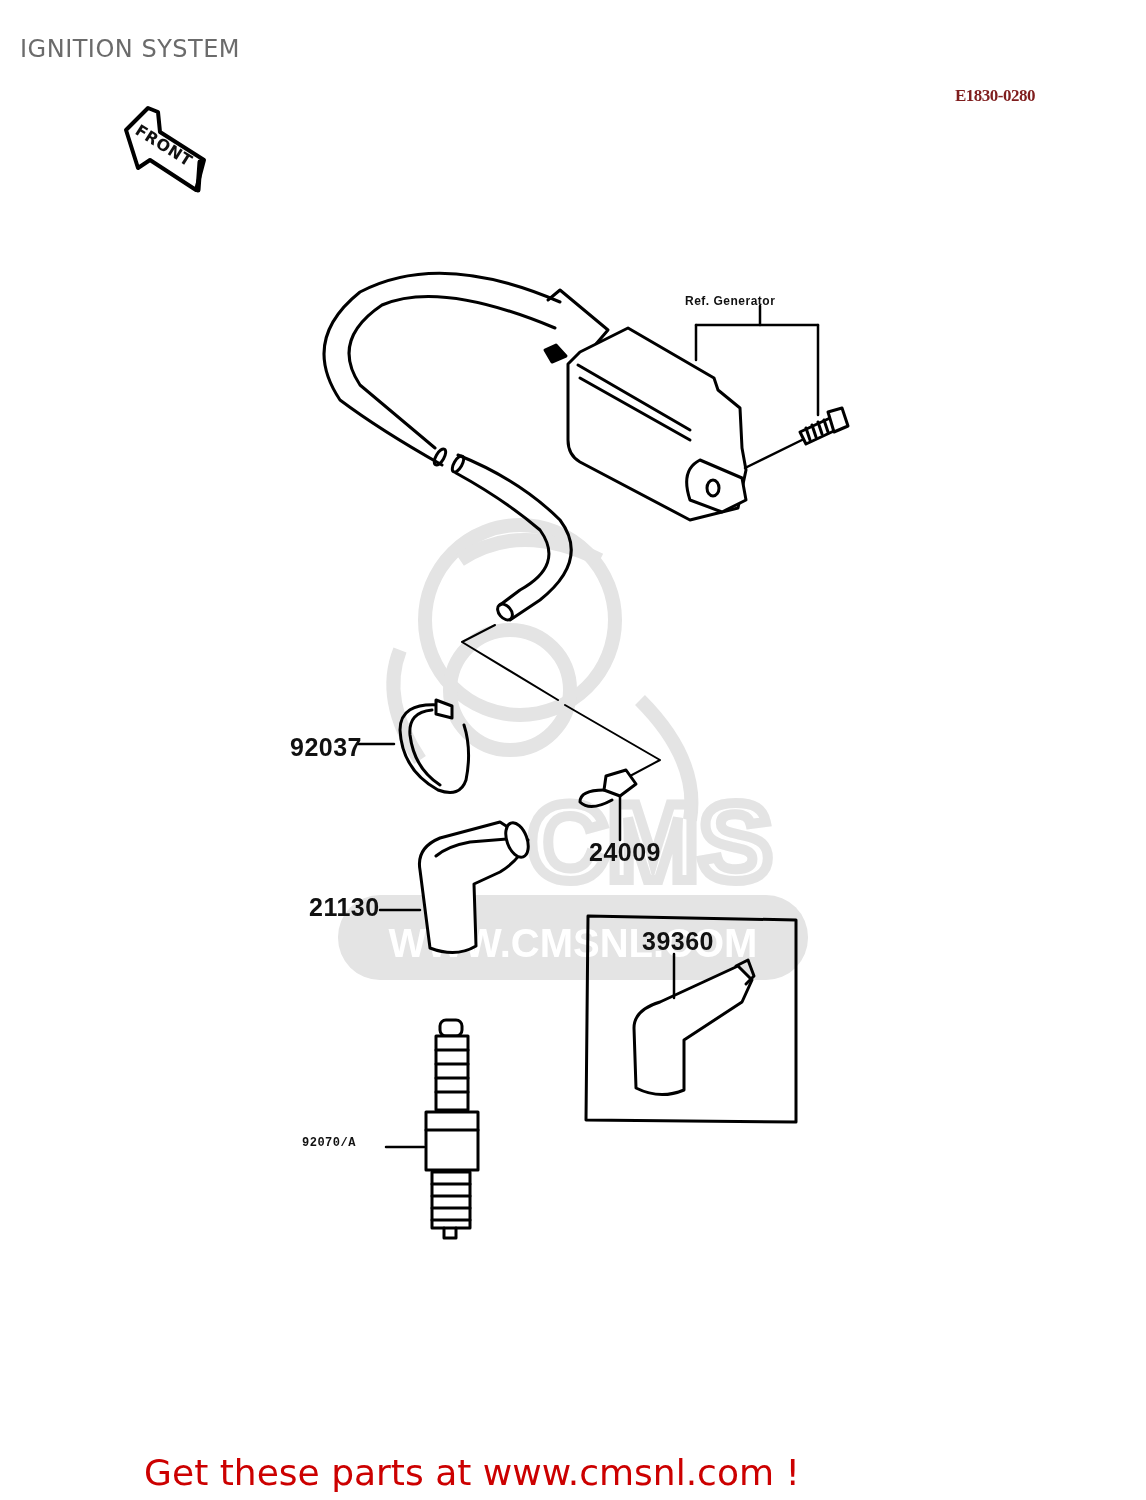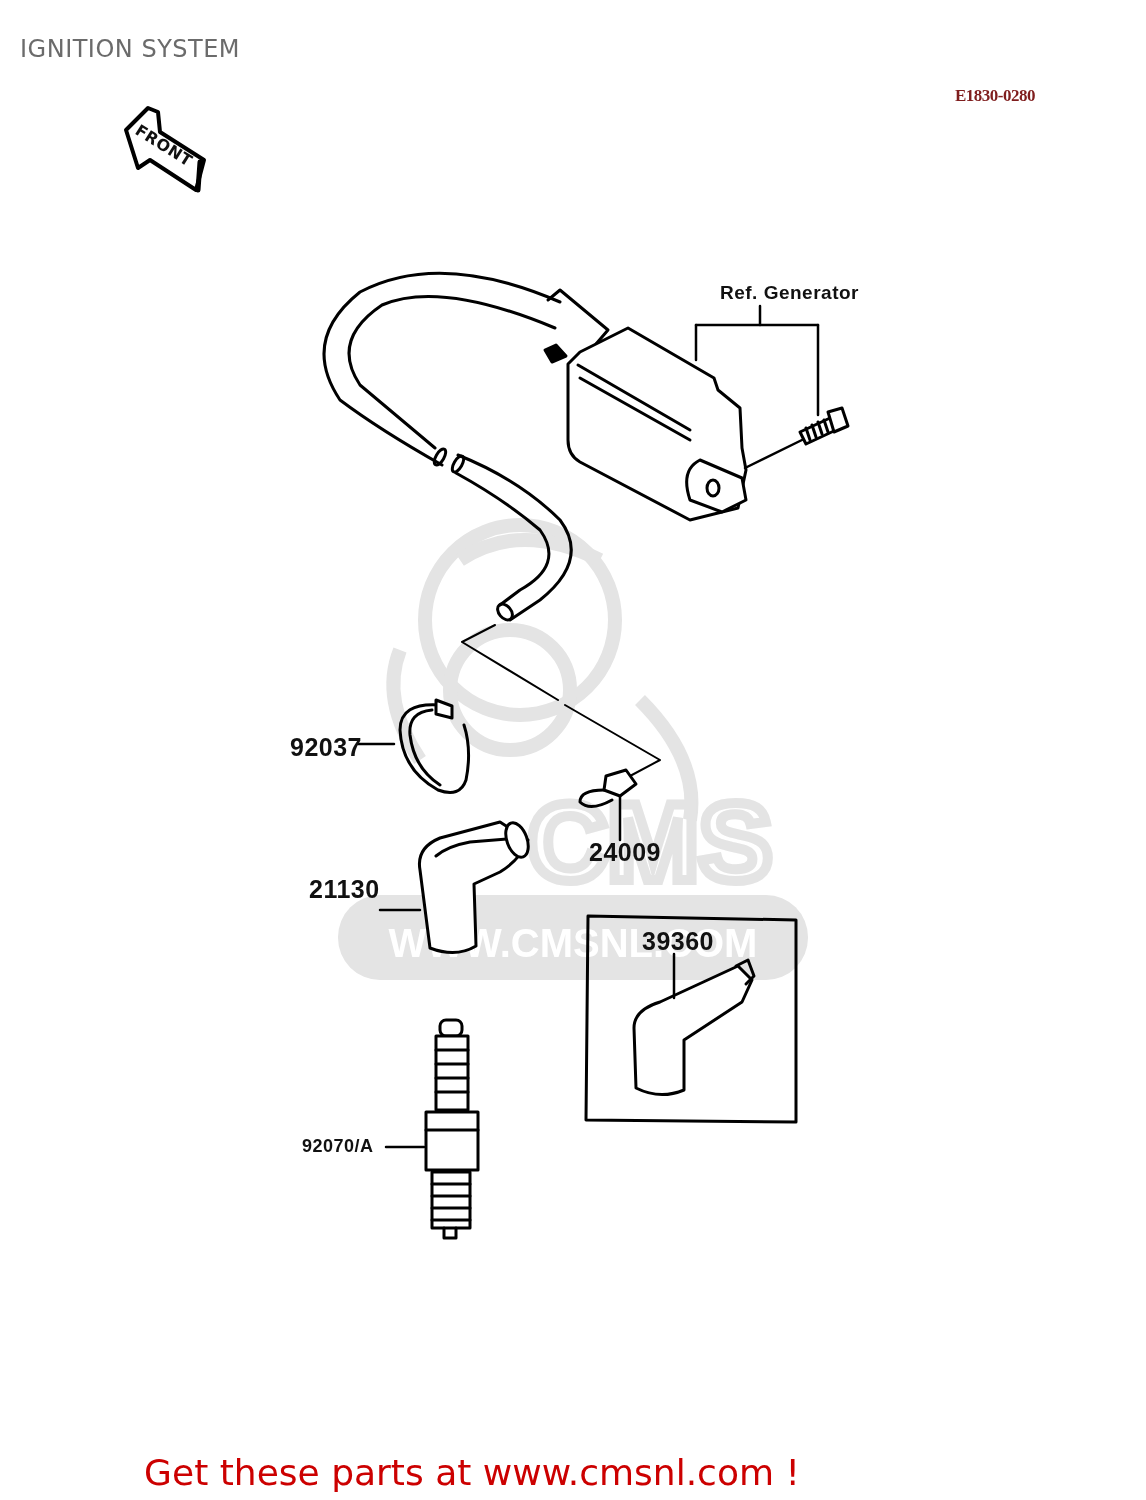--- a/index.html
+++ b/index.html
@@ -113,20 +113,20 @@
       <path d="M432 1172 L470 1172 L470 1228 L432 1228 Z" fill="#fff"></path>
       <path d="M432 1184 L470 1184 M432 1196 L470 1196 M432 1208 L470 1208 M432 1220 L470 1220"></path>
       <path d="M444 1228 L444 1238 L456 1238 L456 1228"></path>
       <path d="M386 1147 L424 1147" stroke-width="2.5"></path>
     </g>
   </g>
 </svg>
 
 <div class="label" style="left:132px; top:136px; font-size:16px; transform:rotate(32deg); font-family:'DejaVu Sans', sans-serif; font-weight:bold;">FRONT</div>
 
-<div class="label" style="left:685px; top:282px; font-size:19px;margin-left:35px;">Ref. Generator</div>
+<div class="label" style="left:685px; top:294px; font-size:12px;">Ref. Generator</div>
 <div class="label" style="left:290px; top:733px;">92037</div>
 <div class="label" style="left:589px; top:838px;">24009</div>
-<div class="label" style="left:309px; top:875px;">21130</div>
+<div class="label" style="left:309px; top:893px;">21130</div>
 <div class="label" style="left:642px; top:927px;">39360</div>
-<div class="label" style="left:302px; top:1136px; font-size:18px;">92070/A</div>
+<div class="label" style="left:302px; top:1136px; font-size:12px;font-family:Liberation Mono, monospace;">92070/A</div>
 
 <div class="footer">Get these parts at www.cmsnl.com !</div>
 
 </body></html>

